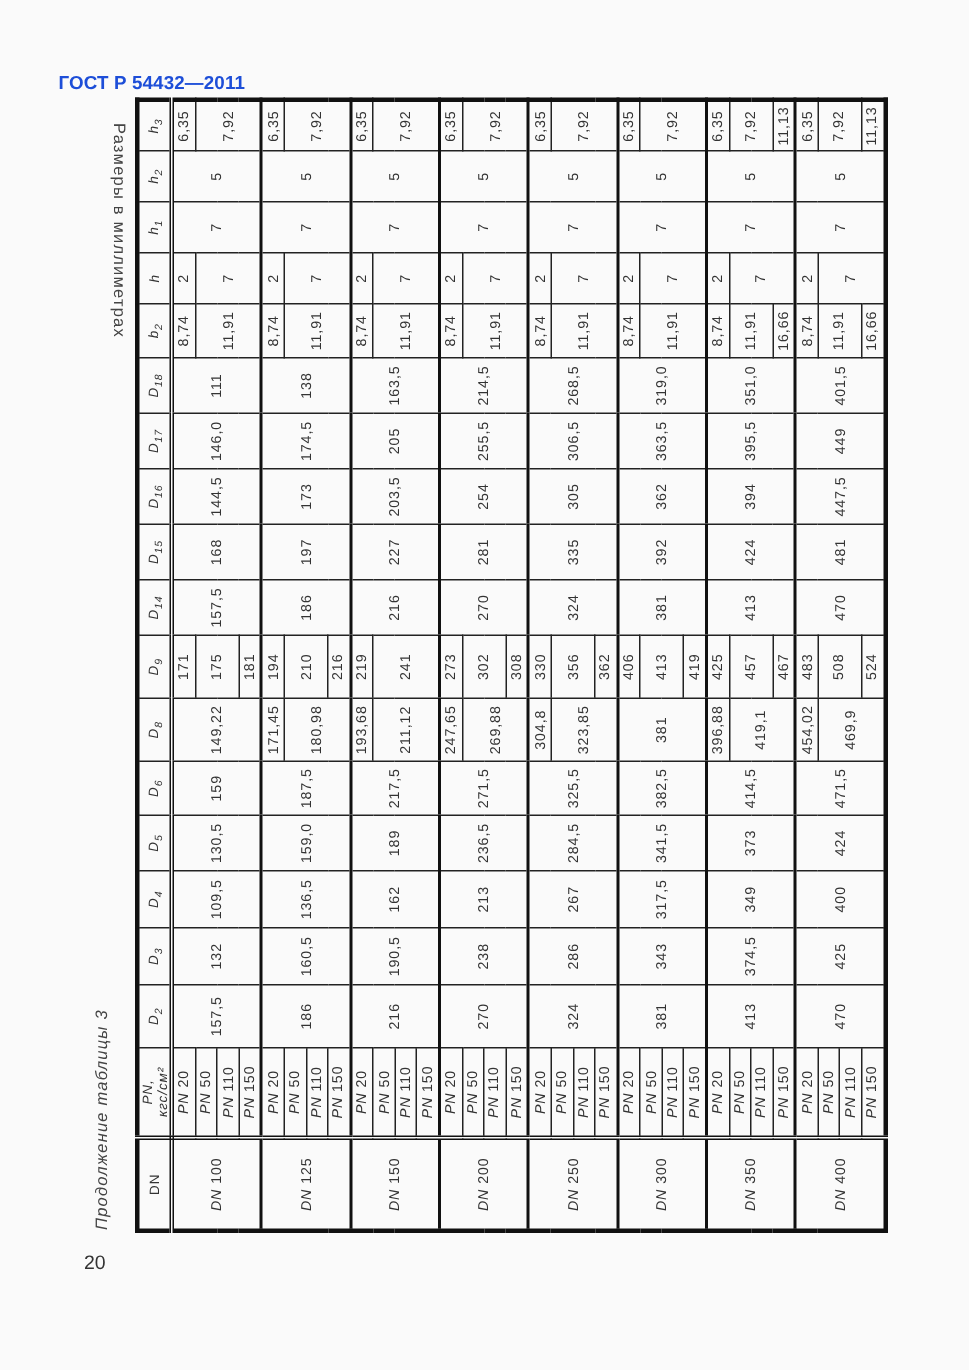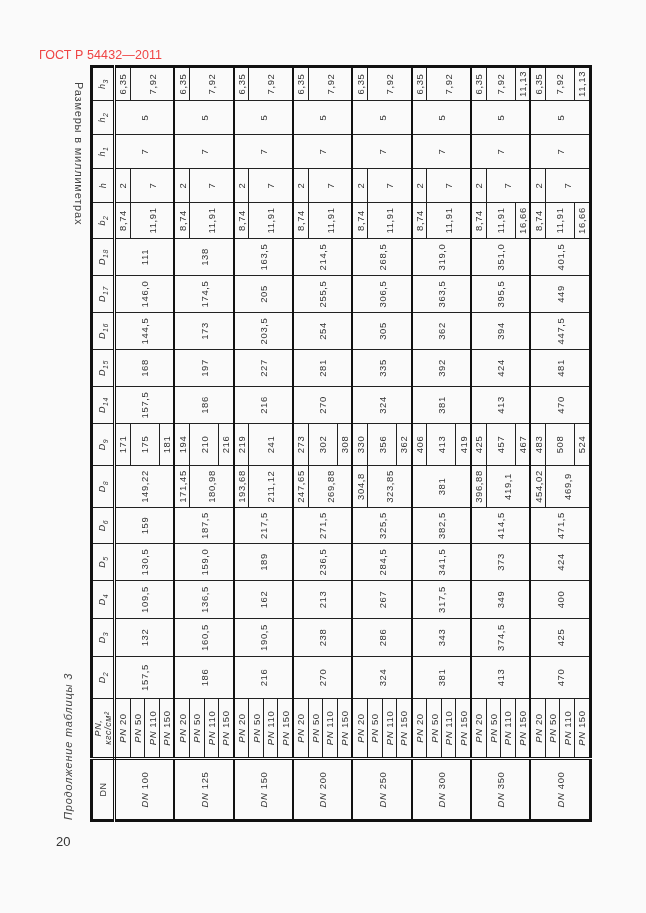--- a/index.html
+++ b/index.html
@@ -1,18 +1,18 @@
 <!DOCTYPE html>
 <html><head>
 <meta charset="utf-8">
 <style>
   html, body { margin:0; padding:0; }
   body { width:646px; height:913px; background:#fafafa; position:relative; overflow:hidden;
          font-family:"Liberation Sans", sans-serif; color:#222; }
-  .doc-title { position:absolute; left:39px; top:48px; font-size:12.5px; font-weight:normal; letter-spacing:0.1px; color:#ef4444; }
+  .doc-title { position:absolute; left:39px; top:48px; font-size:12.5px; font-weight:bold; letter-spacing:0.1px; color:#1d4ed8; }
   .page-num { position:absolute; left:56px; top:834px; font-size:13px; color:#333; }
   .caption { position:absolute; left:62px; top:820px; transform-origin:0 0; transform:rotate(-90deg);
              font-size:11px; font-style:italic; color:#444; white-space:nowrap; letter-spacing:0.8px; }
   .units { position:absolute; left:73px; top:82px; transform-origin:0 0; transform:rotate(90deg) translate(0,-100%);
            font-size:11px; color:#444; white-space:nowrap; letter-spacing:0.8px; }
   
   .table-wrap { position:absolute; left:90px; top:822px; width:739px; height:502px;
                 transform-origin:0 0; transform:rotate(-90deg); }
   table { border-collapse:collapse; width:739px; height:502px; table-layout:fixed; }
   td, th { border:1px solid #222; padding:0; text-align:center; vertical-align:middle;

